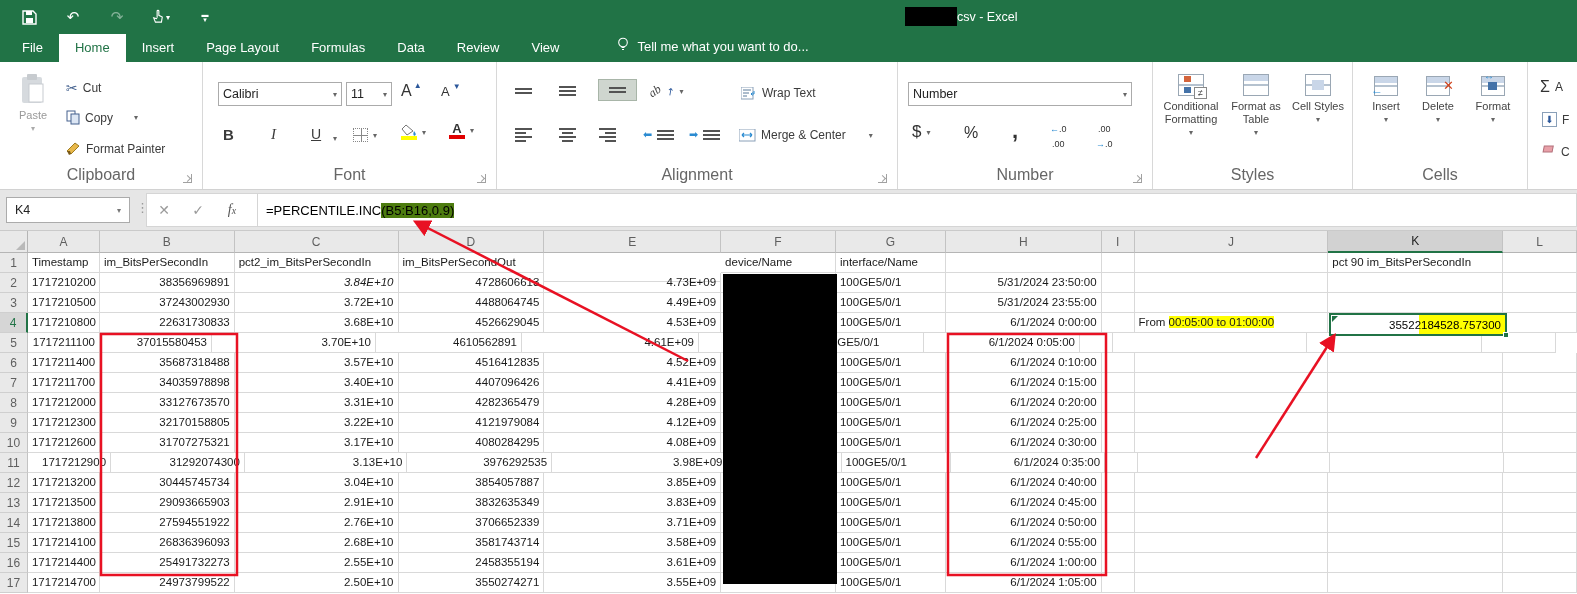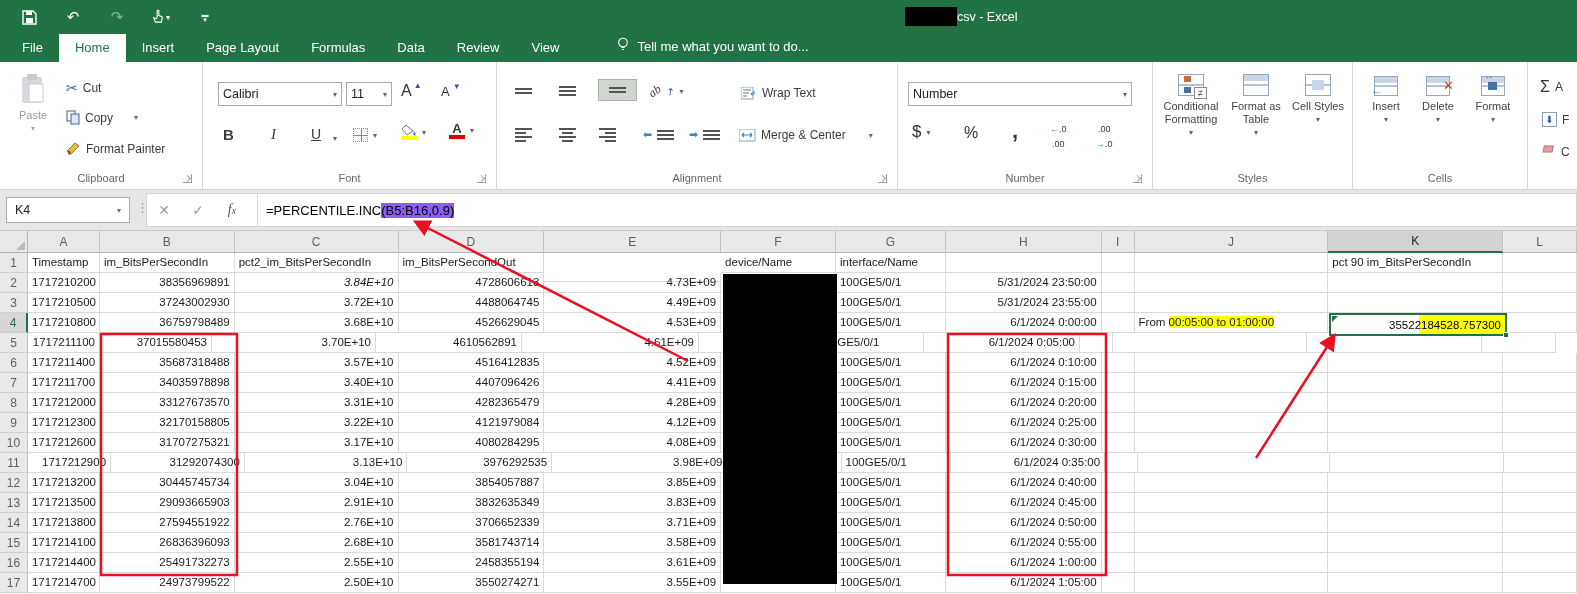--- a/index.html
+++ b/index.html
@@ -18,21 +18,21 @@
 
   
   .tabrow { position:absolute; left:0; top:34px; width:100%; height:28px; background:#217346; display:flex; align-items:flex-end; }
   .tab { color:#fff; font-size:13px; padding:6px 16px 7px 16px; cursor:default; }
   .tab.active { background:#fff; color:#217346; }
   .tellme { display:flex; align-items:center; gap:8px; color:#fff; font-size:13px; margin-left:42px; padding-bottom:7px; }
 
   
   .ribbon { position:absolute; left:0; top:62px; width:100%; height:128px; background:#fff; border-bottom:1px solid #d2d2d2; font-size:12px; color:#444; }
   .rgroup { position:absolute; top:0; height:127px; border-right:1px solid #d8d8d8; }
-  .glabel { position:absolute; bottom:5px; left:0; width:100%; text-align:center; font-size:11px; color:#666; }
+  .glabel { position:absolute; bottom:5px; left:0; width:100%; text-align:center; font-size:16px; color:#666; }
   .launcher { position:absolute; bottom:6px; right:6px; width:9px; height:9px; border-right:1.5px solid #8a8a8a; border-bottom:1.5px solid #8a8a8a; opacity:.8; }
   .launcher:before { content:""; position:absolute; right:1px; bottom:1px; width:4px; height:4px; border-right:1.5px solid #8a8a8a; border-bottom:1.5px solid #8a8a8a; transform:rotate(-45deg); }
   .combo { background:#fff; border:1px solid #ababab; display:flex; align-items:center; font-size:12.5px; color:#222; padding:0 4px; position:absolute; height:24px; }
   .combo .cv { flex:1; }
   .combo .ca { font-size:8px; color:#666; }
   .btn { position:absolute; display:flex; align-items:center; gap:5px; color:#3b3b3b; cursor:default; }
   .small-caret { font-size:8px; color:#666; }
   .bars { display:flex; flex-direction:column; gap:2px; width:17px; }
   .bars i { height:2px; background:#535353; display:block; }
   .bars.c { align-items:center; } .bars.r { align-items:flex-end; }
@@ -49,21 +49,21 @@
   
   .fbar { position:absolute; left:0; top:190px; width:100%; height:41px; background:#e6e6e6; border-bottom:1px solid #cacaca; }
   .namebox { position:absolute; left:6px; top:7px; width:124px; height:26px; background:#fff; border:1px solid #ababab; display:flex; align-items:center; font-size:12.5px; color:#222; padding:0 8px; }
   .namebox .ca { margin-left:auto; font-size:8px; color:#777; }
   .fdots { position:absolute; left:136px; top:10px; color:#9a9a9a; font-size:13px; letter-spacing:0; }
   .fbtns { position:absolute; left:146px; top:3px; right:0; bottom:3px; background:#fff; border:1px solid #d5d5d5; display:flex; align-items:center; }
   .fbtn { width:34px; text-align:center; color:#9a9a9a; font-size:14px; }
   .fx { color:#555; font-size:14px; }
   .fsep { width:1px; align-self:stretch; background:#d5d5d5; margin-left:8px; }
   .ftext { font-size:13px; color:#000; margin-left:8px; white-space:pre; }
-  .fhl { background:#8b5cf6;margin-top:40px; }
+  .fhl { background:#4d7c0f;margin-top:40px; }
 
   
   .grid { position:absolute; left:0; top:231px; width:1577px; height:363px; background:#fff; font-size:11.5px; color:#1a1a1a; }
   .hrow { display:flex; height:22px; }
   .corner { width:28px; background:#e9e9e9; border-right:1px solid #b5b5b5; border-bottom:1px solid #b5b5b5; position:relative; }
   .corner:before { content:""; position:absolute; right:2px; bottom:2px; border-left:9px solid transparent; border-bottom:9px solid #b9b9b9; }
   .chead { background:#e9e9e9; border-right:1px solid #c3c3c3; border-bottom:1px solid #b5b5b5; color:#5f5f5f; font-size:12px; display:flex; align-items:center; justify-content:center; }
   .chead.sel { background:#d2d2d2; border-bottom:2px solid #217346; color:#222; }
   .drow { display:flex; height:20px; }
   .rhead { width:28px; background:#e9e9e9; border-right:1px solid #c3c3c3; border-bottom:1px solid #cfcfcf; color:#5f5f5f; font-size:12px; display:flex; align-items:center; justify-content:center; }
@@ -470,21 +470,21 @@
           <div class="cell" style="width: 110px; text-align: left;">100GE5/0/1</div>
           <div class="cell" style="width: 156px; text-align: right;">5/31/2024 23:55:00</div>
           <div class="cell" style="width: 33px; text-align: right;"></div>
           <div class="cell" style="width: 194px; text-align: left;"></div>
           <div class="cell" style="width: 175px; text-align: right;"></div>
           <div class="cell" style="width: 74px; text-align: right;"></div>
         </div>
         <div class="drow">
           <div class="rhead sel">4</div>
           <div class="cell" style="width: 72px; text-align: right;">1717210800</div>
-          <div class="cell" style="width: 135px; text-align: right;">36759798489</div>
+          <div class="cell" style="width: 135px; text-align: right;">22631730833</div>
           <div class="cell" style="width: 164px; text-align: right;">3.68E+10</div>
           <div class="cell" style="width: 146px; text-align: right;">4526629045</div>
           <div class="cell" style="width: 177px; text-align: right;">4.53E+09</div>
           <div class="cell" style="width: 115px; text-align: left;"></div>
           <div class="cell" style="width: 110px; text-align: left;">100GE5/0/1</div>
           <div class="cell" style="width: 156px; text-align: right;">6/1/2024 0:00:00</div>
           <div class="cell" style="width: 33px; text-align: right;"></div>
           <div class="cell" style="width: 194px; text-align: left;"><span>From </span><span class="yhl">00:05:00 to 01:00:00</span></div>
           <div class="cell" style="width: 175px; text-align: right;"></div>
           <div class="cell" style="width: 74px; text-align: right;"></div>

